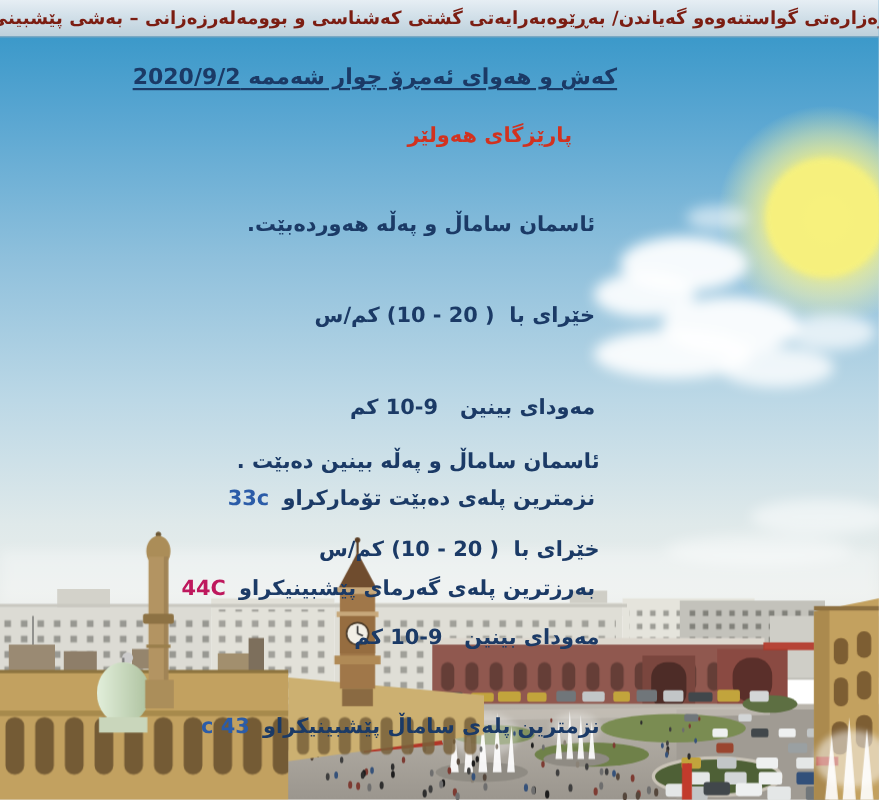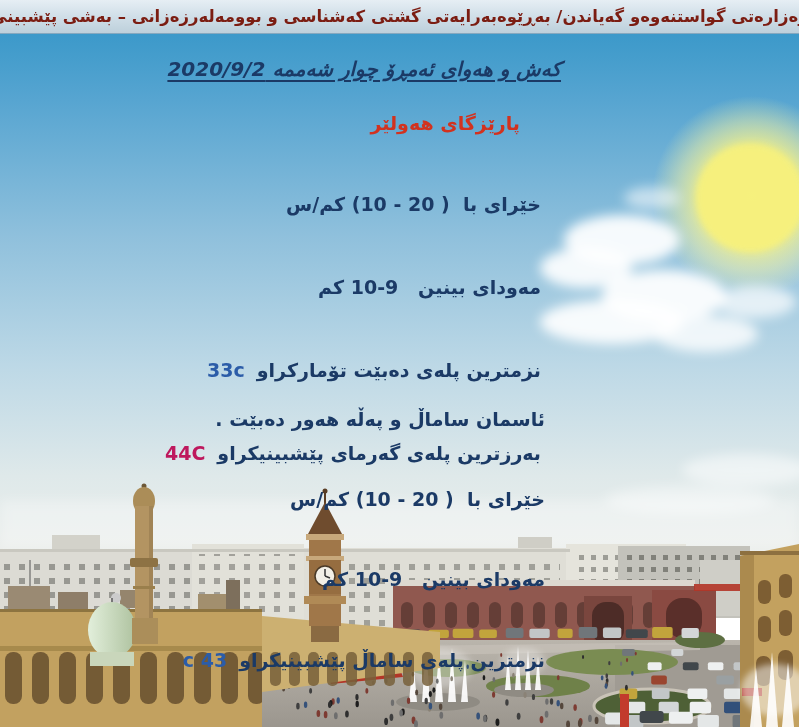--- a/index.html
+++ b/index.html
@@ -4,21 +4,21 @@
 <style>
   html,body{margin:0;padding:0;background:#777;}
   .stage{position:relative;width:799px;height:727px;overflow:hidden;background:#fff;
          font-family:"DejaVu Sans",sans-serif;}
   svg{position:absolute;left:0;top:0;}
   .title-bar{position:absolute;left:0;top:0;width:799px;height:33px;z-index:5;
     background:linear-gradient(#e6eef4 0%,#d2e0e9 45%,#bdd0db 100%);
     border-bottom:1px solid #85a8bf;display:flex;align-items:center;justify-content:center;}
   .title-bar .t{direction:rtl;white-space:nowrap;font-weight:bold;font-size:16.5px;color:#7b1d12;}
   .txt{position:absolute;z-index:4;direction:rtl;font-weight:bold;white-space:pre;}
-  .h-underline{text-decoration:underline;text-decoration-thickness:2px;text-underline-offset:4px;font-style:italic;}
+  .h-underline{text-decoration:underline;text-decoration-thickness:2px;text-underline-offset:4px;}
   .h-date{top:57px;right:238px;font-size:20px;color:#1b3a66;}
   .province{top:112px;right:279px;font-size:19px;color:#d2321f;}
   .block{text-align:right;font-size:19px;color:#1b3a66;}
   .block1{top:136px;right:258px;line-height:27.6px;}
   .h2{top:298px;right:253px;font-size:20px;color:#1b3a66;}
   .block2{top:352px;right:254px;line-height:26.8px;}
   .val{margin-right:12px;margin-top:41px;}
   .val-blue{color:#2b5ca8;}
   .val-red{color:#be185d;}
 </style>
@@ -356,26 +356,27 @@
     </g>
   </svg>
 
   <div class="title-bar">
     <span class="t">وەزارەتی گواستنەوەو گەیاندن/ بەڕێوەبەرایەتی گشتی کەشناسی و بوومەلەرزەزانی – بەشی پێشبینی</span>
   </div>
 
   <div class="txt h-date h-underline">کەش و هەوای ئەمڕۆ چوار شەممە 2020/9/2</div>
   <div class="txt province">پارێزگای هەولێر</div>
   <div class="txt block block1">
+    <div>ئاسمان ساماڵ و پەڵە هەوردەبێت.</div>
     <div>خێرای با  ⁦(10 - 20 )⁩ کم/س</div>
     <div>مەودای بینین   9-10 کم</div>
     <div><span>نزمترین پلەی دەبێت تۆمارکراو</span><span class="val val-blue">33c</span></div>
     <div><span>بەرزترین پلەی گەرمای پێشبینیکراو</span><span class="val val-red">44C</span></div>
   </div>
 
   <div class="txt block block2">
-    <div>ئاسمان ساماڵ و پەڵە هەور دەبێت .</div>
+    <div>ئاسمان ساماڵ و پەڵە بینین دەبێت .</div>
     <div>خێرای با  ⁦(10 - 20 )⁩ کم/س</div>
     <div>مەودای بینین   9-10 کم</div>
     <div><span>نزمترین پلەی ساماڵ پێشبینیکراو</span><span class="val val-blue">43 c</span></div>
     
   </div>
 </div>
 
 </body></html>

